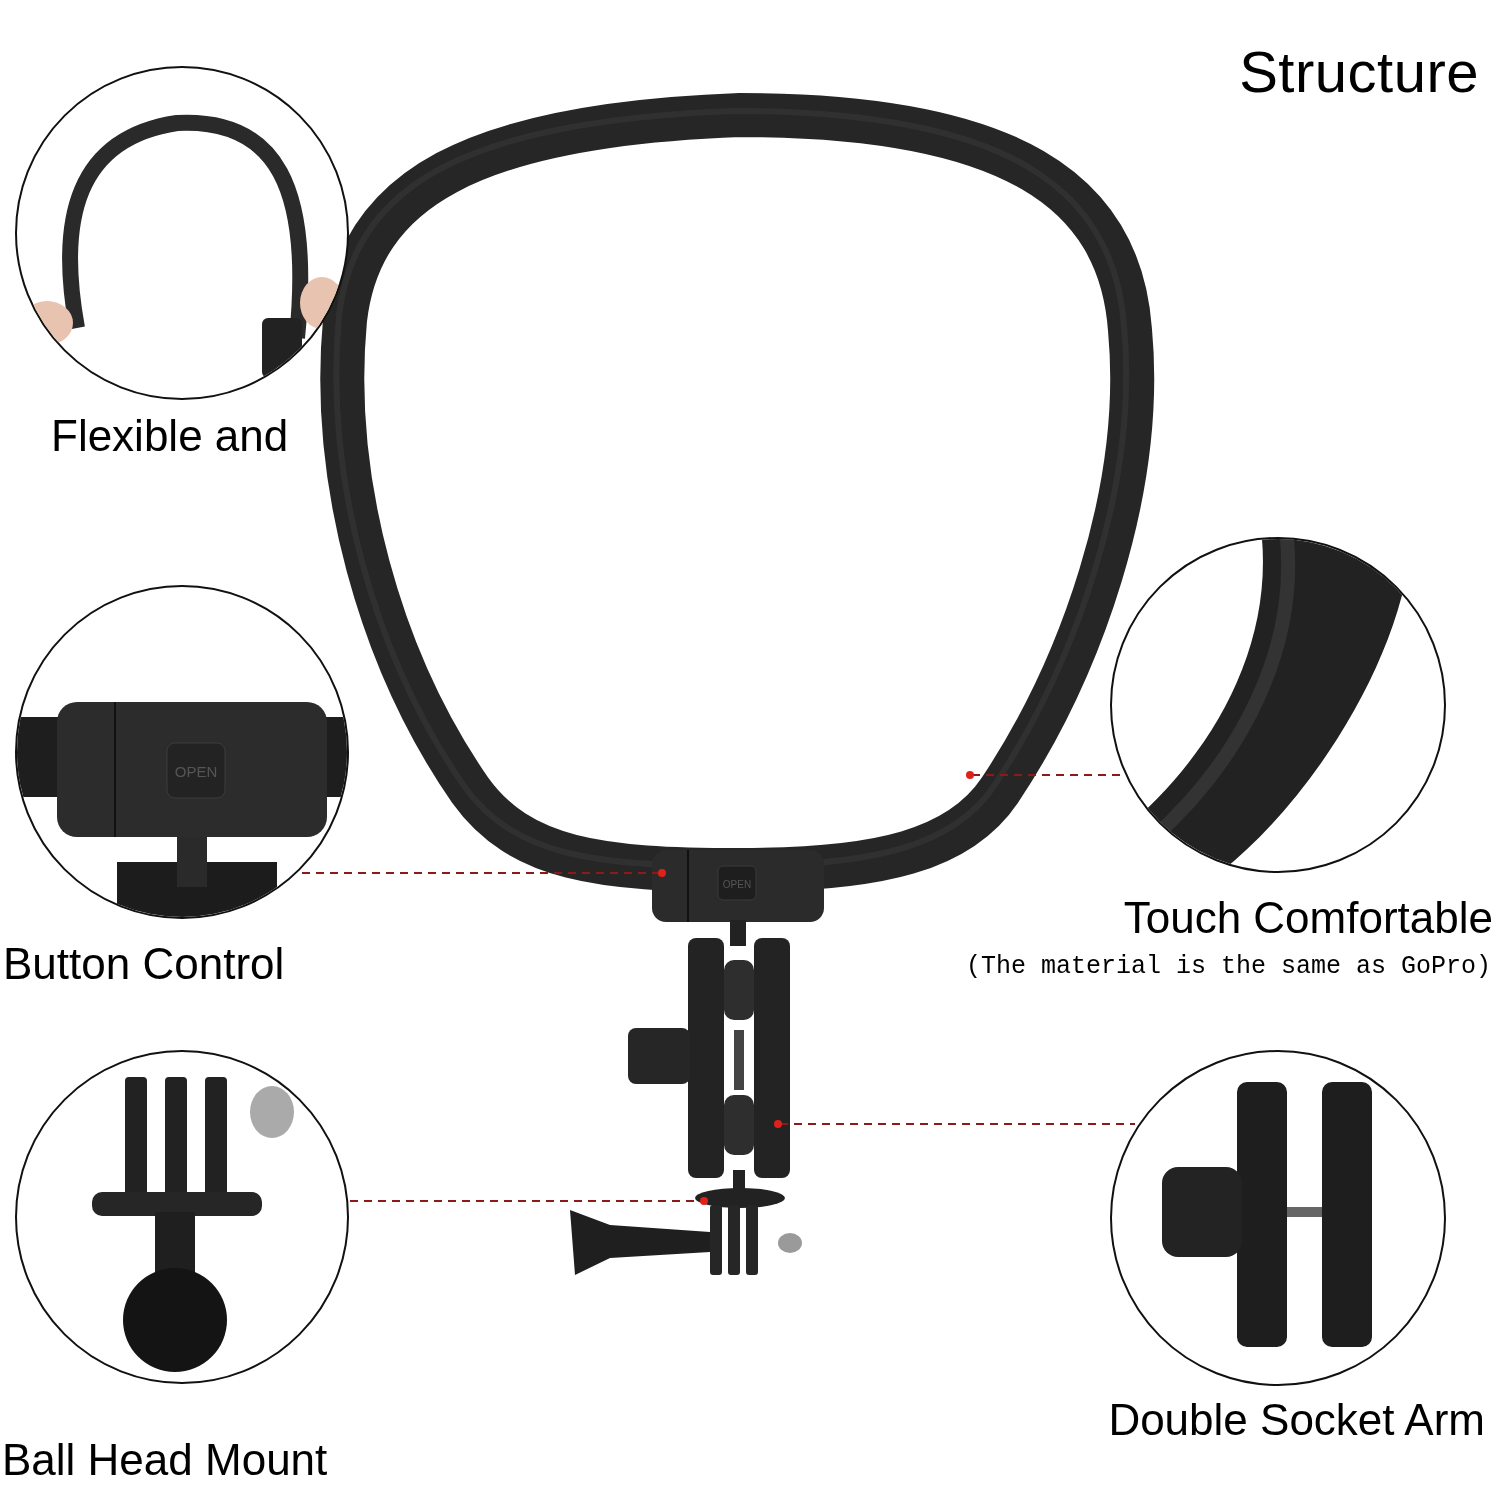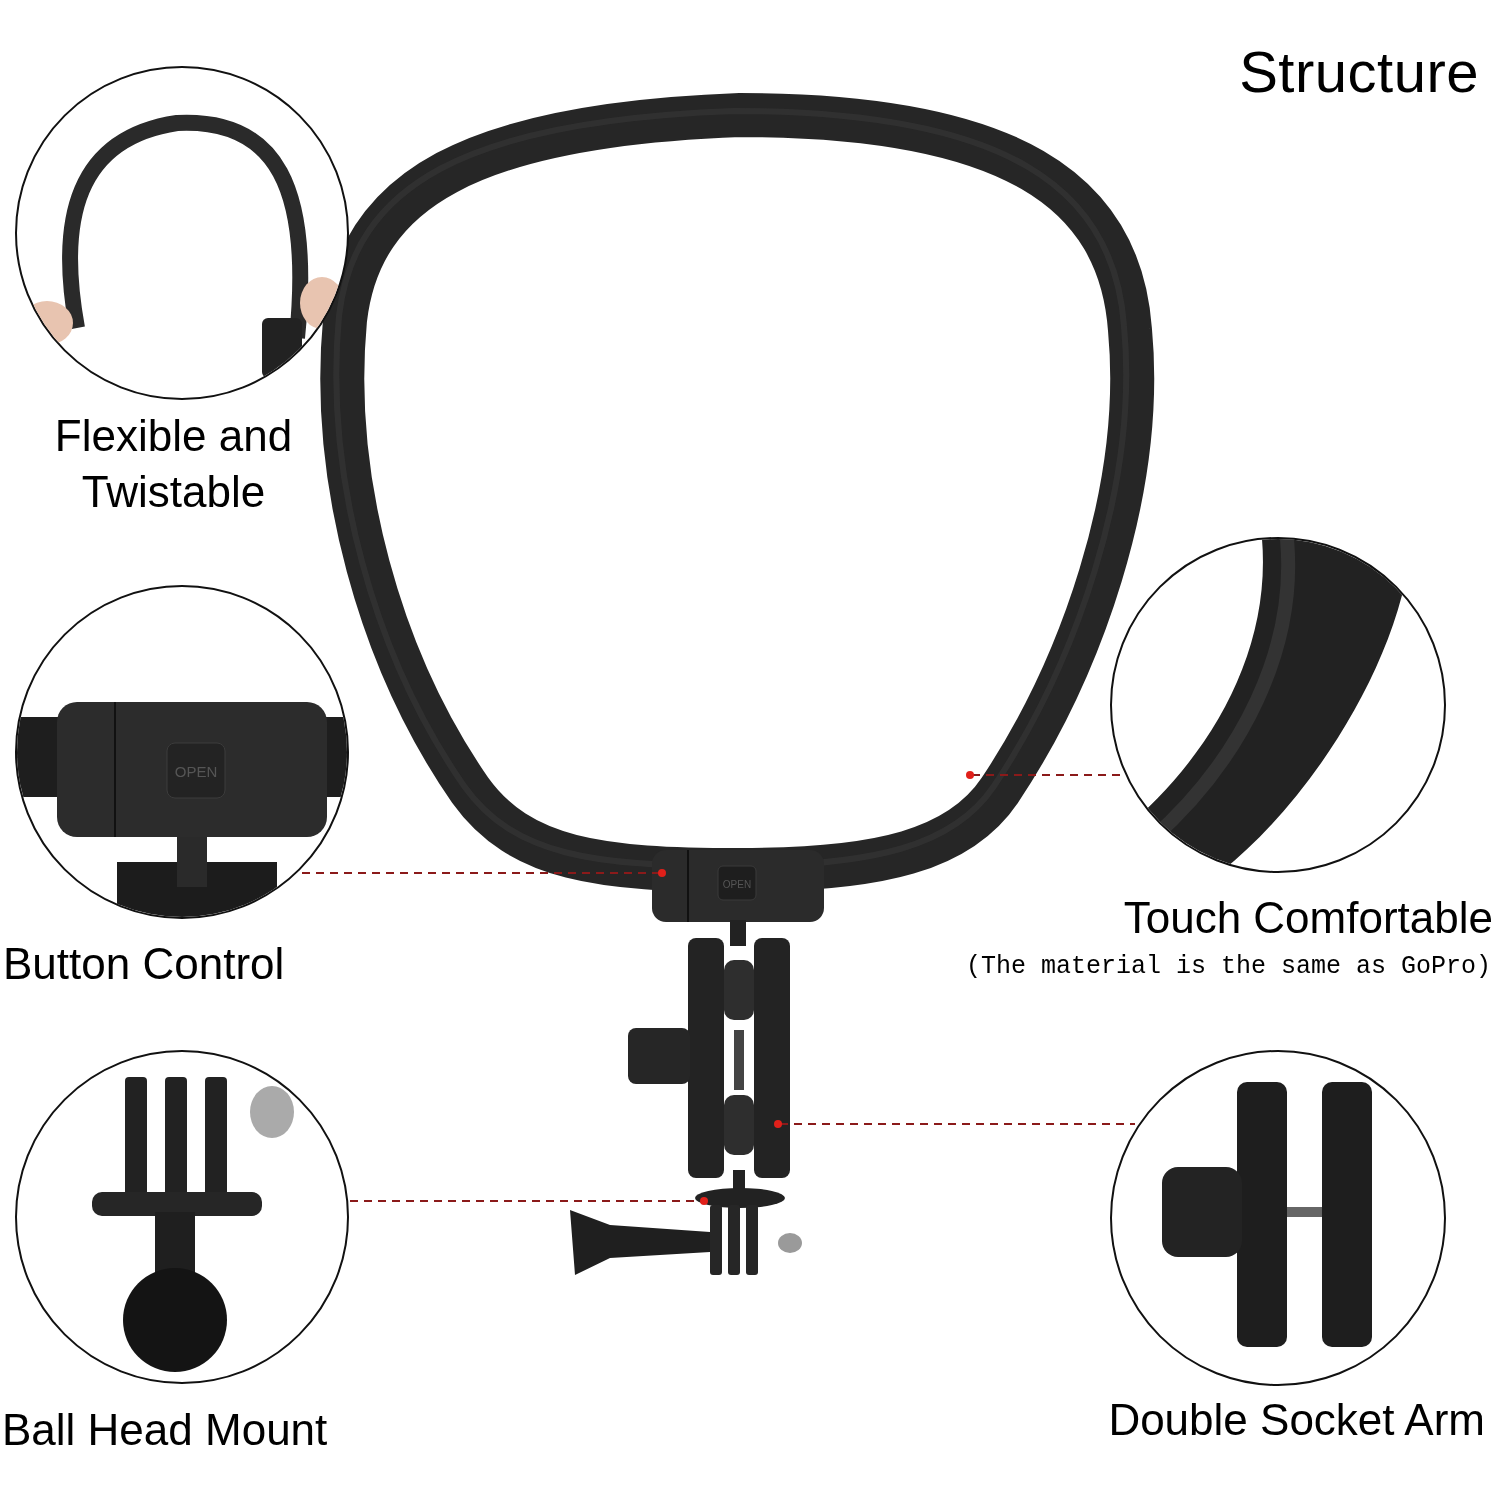--- a/index.html
+++ b/index.html
@@ -65,23 +65,22 @@
 </svg>
 
 <div class="circle" style="left:15px;top:66px;width:330px;height:330px;">
   <svg width="330" height="330">
     <path d="M60 260 C 40 150, 60 70, 160 55 C 260 50, 295 120, 280 270" fill="none" stroke="#2a2a2a" stroke-width="16"></path>
     <rect x="245" y="250" width="40" height="60" rx="6" fill="#222"></rect>
     <ellipse cx="30" cy="255" rx="26" ry="22" fill="#e8c4b0"></ellipse>
     <ellipse cx="305" cy="235" rx="22" ry="26" fill="#e8c4b0"></ellipse>
   </svg>
 </div>
-<div class="abs label" style="left:36px;top:408px;text-align:center;width:275px;">
+<div class="abs label" style="left:51px;top:408px;width:275px;">
   <div>Flexible and</div>
-  <div>Twistable</div>
 </div>
 
 <div class="circle" style="left:15px;top:585px;width:330px;height:330px;">
   <svg width="330" height="330">
     <rect x="0" y="130" width="330" height="80" fill="#1e1e1e"></rect>
     <rect x="40" y="115" width="270" height="135" rx="20" fill="#2c2c2c"></rect>
     <line x1="98" y1="115" x2="98" y2="250" stroke="#111" stroke-width="2"></line>
     <rect x="150" y="156" width="58" height="55" rx="8" fill="#232323" stroke="#3c3c3c"></rect>
     <text x="179" y="190" font-size="15" fill="#555" text-anchor="middle" font-family="Liberation Sans, sans-serif">OPEN</text>
     <rect x="100" y="275" width="160" height="60" fill="#1c1c1c"></rect>
@@ -94,21 +93,21 @@
   <svg width="330" height="330">
     <rect x="108" y="25" width="22" height="120" rx="4" fill="#222"></rect>
     <rect x="148" y="25" width="22" height="120" rx="4" fill="#222"></rect>
     <rect x="188" y="25" width="22" height="120" rx="4" fill="#222"></rect>
     <ellipse cx="255" cy="60" rx="22" ry="26" fill="#aaa"></ellipse>
     <rect x="75" y="140" width="170" height="24" rx="10" fill="#262626"></rect>
     <rect x="138" y="160" width="40" height="60" fill="#1f1f1f"></rect>
     <circle cx="158" cy="268" r="52" fill="#141414"></circle>
   </svg>
 </div>
-<div class="abs label" style="left:2px;top:1402px;">Ball Head Mount</div>
+<div class="abs label" style="left:2px;top:1432px;">Ball Head Mount</div>
 
 <div class="circle" style="left:1110px;top:537px;width:332px;height:332px;">
   <svg width="332" height="332">
     <path d="M150 0 L 300 0 C 290 120, 200 260, 110 332 L 0 332 L 0 300 C 90 230, 160 120, 150 0 Z" fill="#222"></path>
     <path d="M175 0 C 185 110, 130 220, 40 300" fill="none" stroke="#444" stroke-width="14" stroke-opacity="0.5"></path>
   </svg>
 </div>
 <div class="abs label" style="right:4px;top:890px;">Touch Comfortable</div>
 <div class="abs sub" style="right:6px;top:952px;">(The material is the same as GoPro)</div>
 

